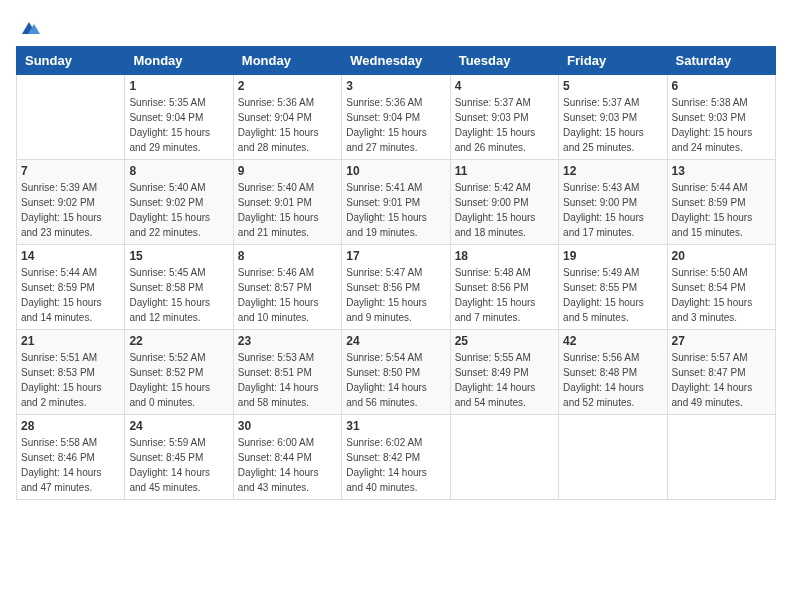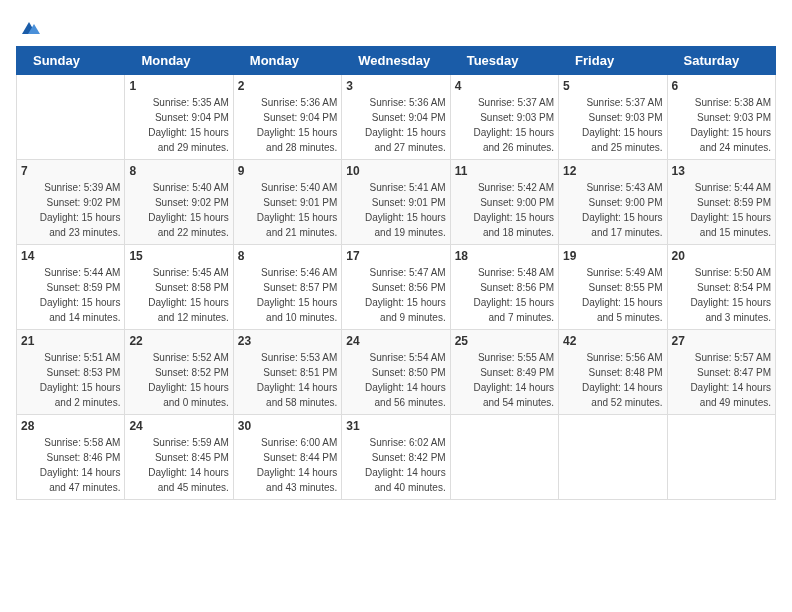--- a/index.html
+++ b/index.html
@@ -50,21 +50,21 @@
     table {
       width: 100%;
       border-collapse: collapse;
       border: 1px solid #ccc;
     }
     thead tr th {
       background-color: #1a5ca8;
       color: #fff;
       font-size: 13px;
       font-weight: bold;
-      padding: 6px 16px;
+      padding: 6px 8px;
       text-align: left;
       border: 1px solid #1a5ca8;
     }
     tbody tr td {
       vertical-align: top;
       border: 1px solid #ddd;
       padding: 4px 4px;
       font-size: 10.5px;
       color: #333;
       width: 14.28%;
@@ -78,21 +78,20 @@
       font-size: 12px;
       font-weight: bold;
       color: #333;
       display: block;
       margin-bottom: 2px;
     }
     .day-info {
       font-size: 10px;
       color: #444;
       line-height: 1.5;
-      text-align: right;
     }
     td.empty {
       background: #fff;
     }
   </style>
 </head>
 <body>
 
 <div class="header">
   <div class="logo">

